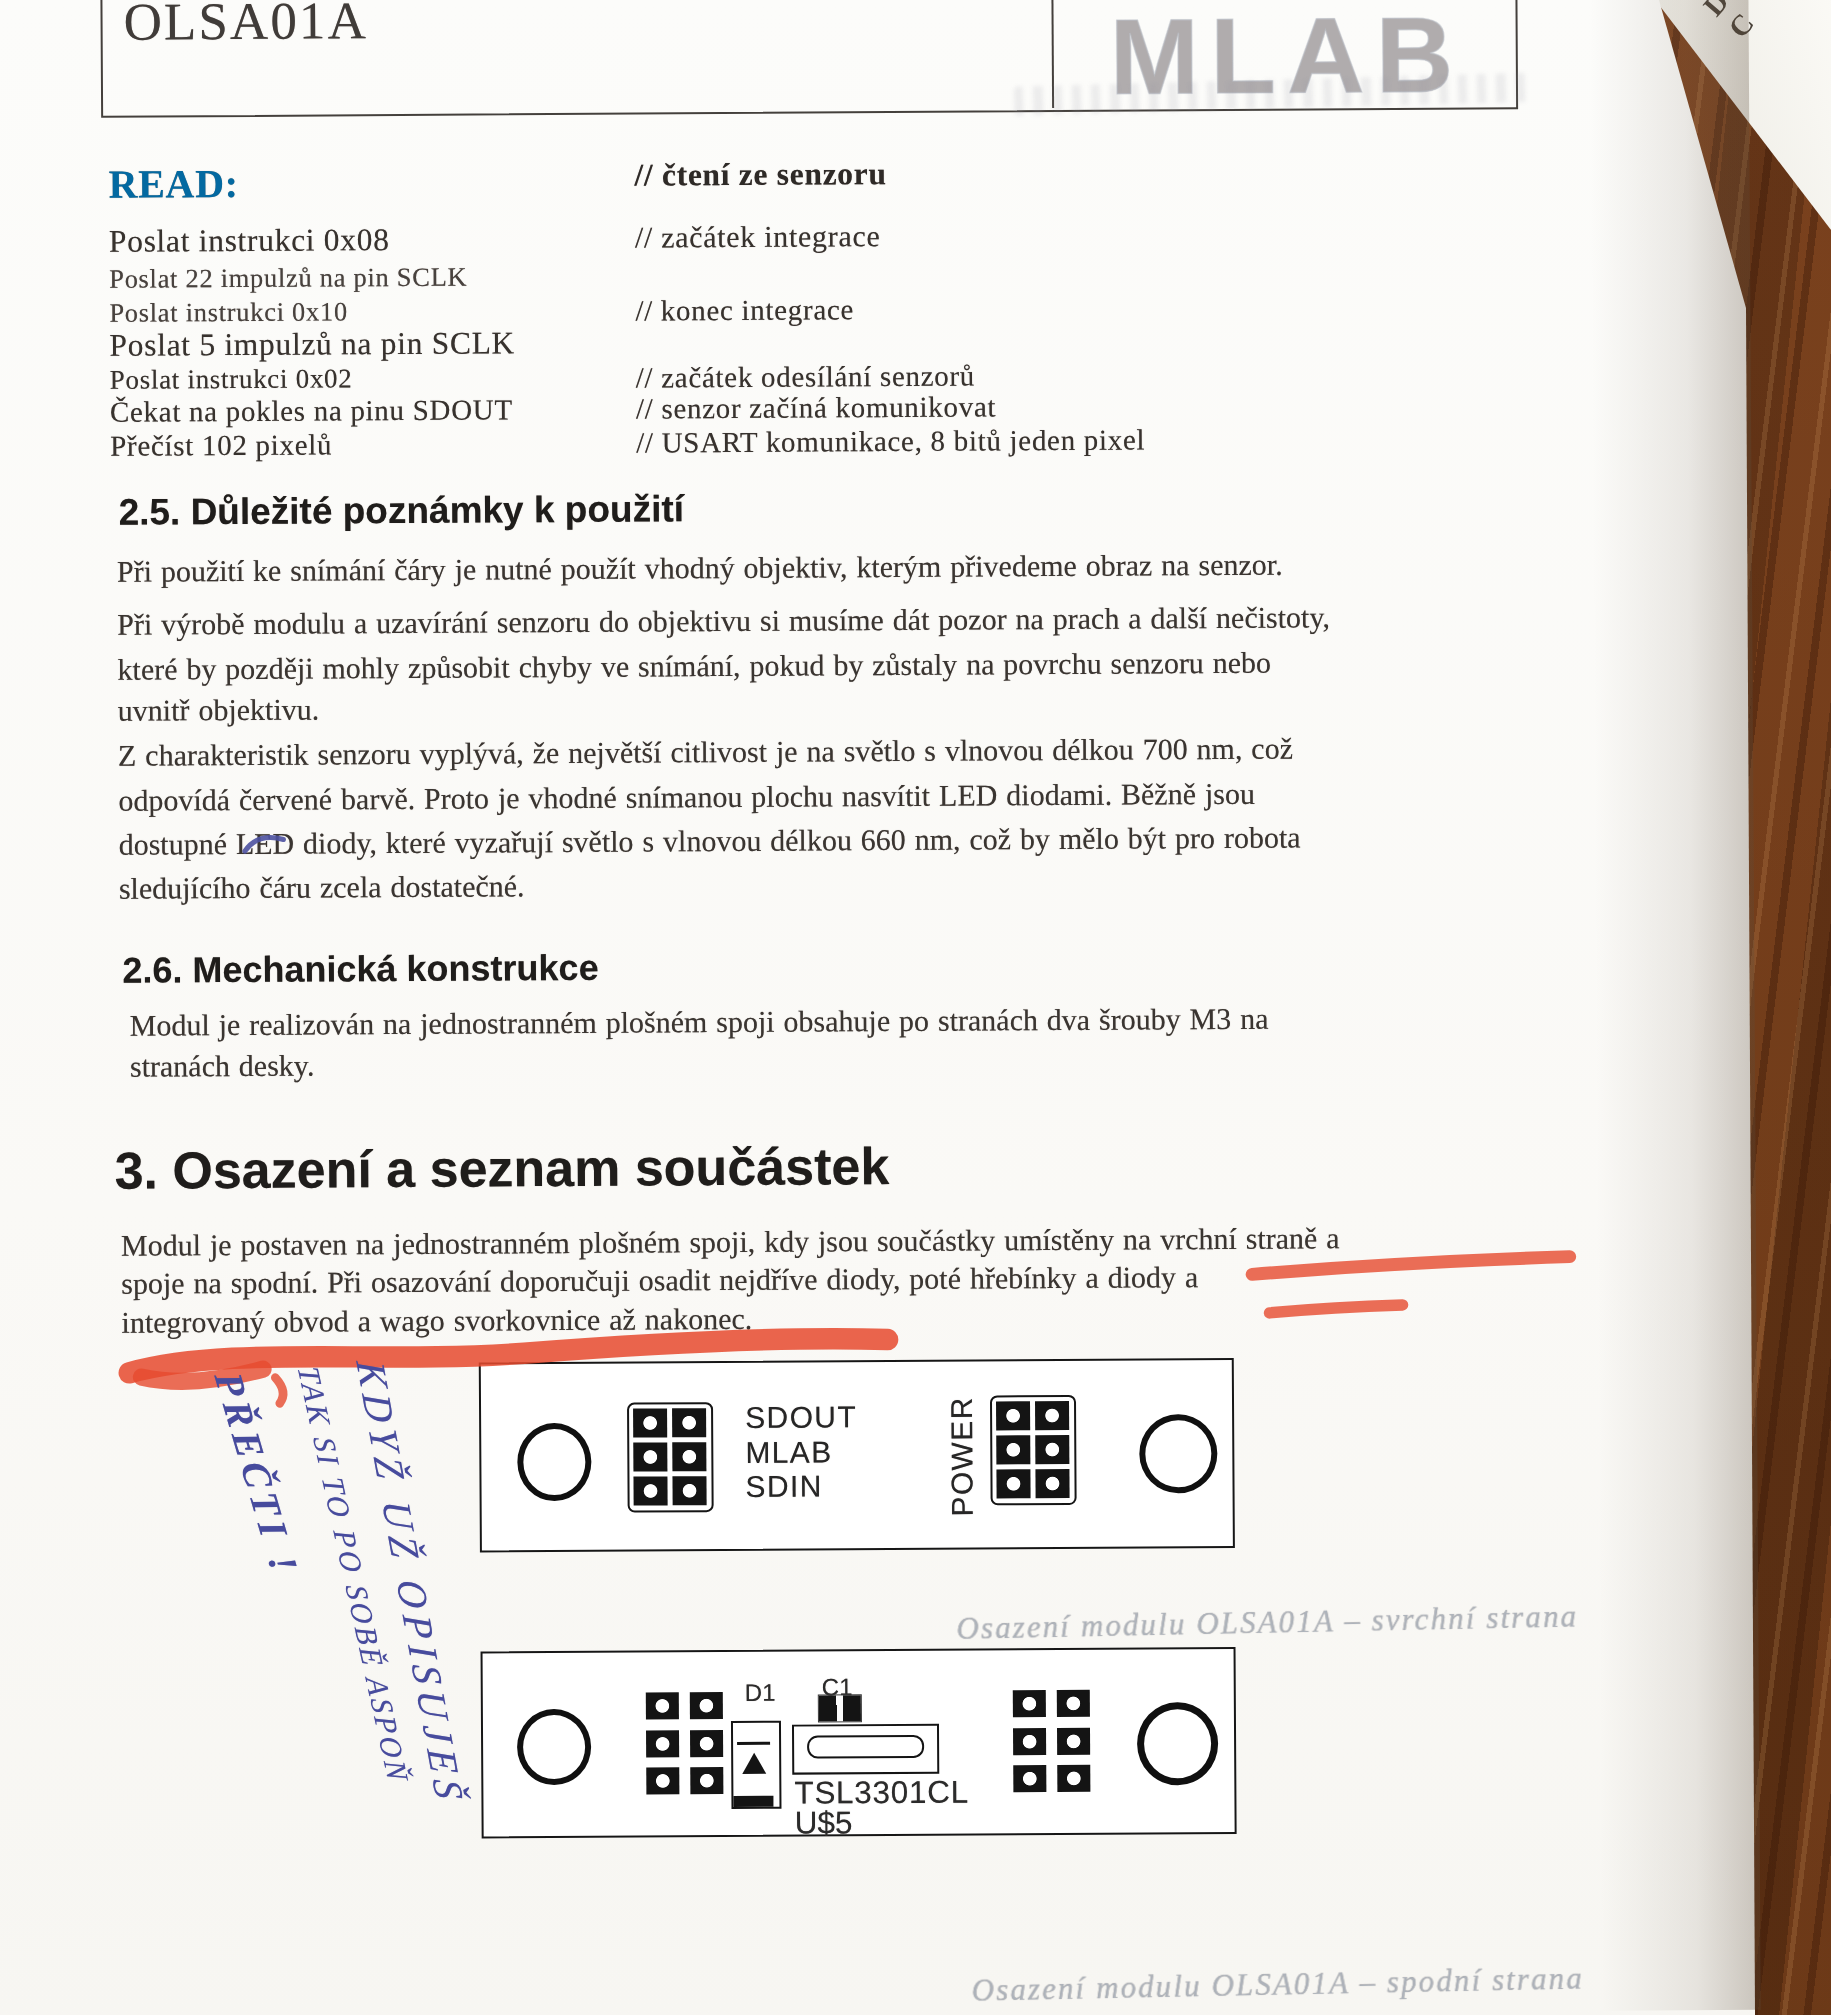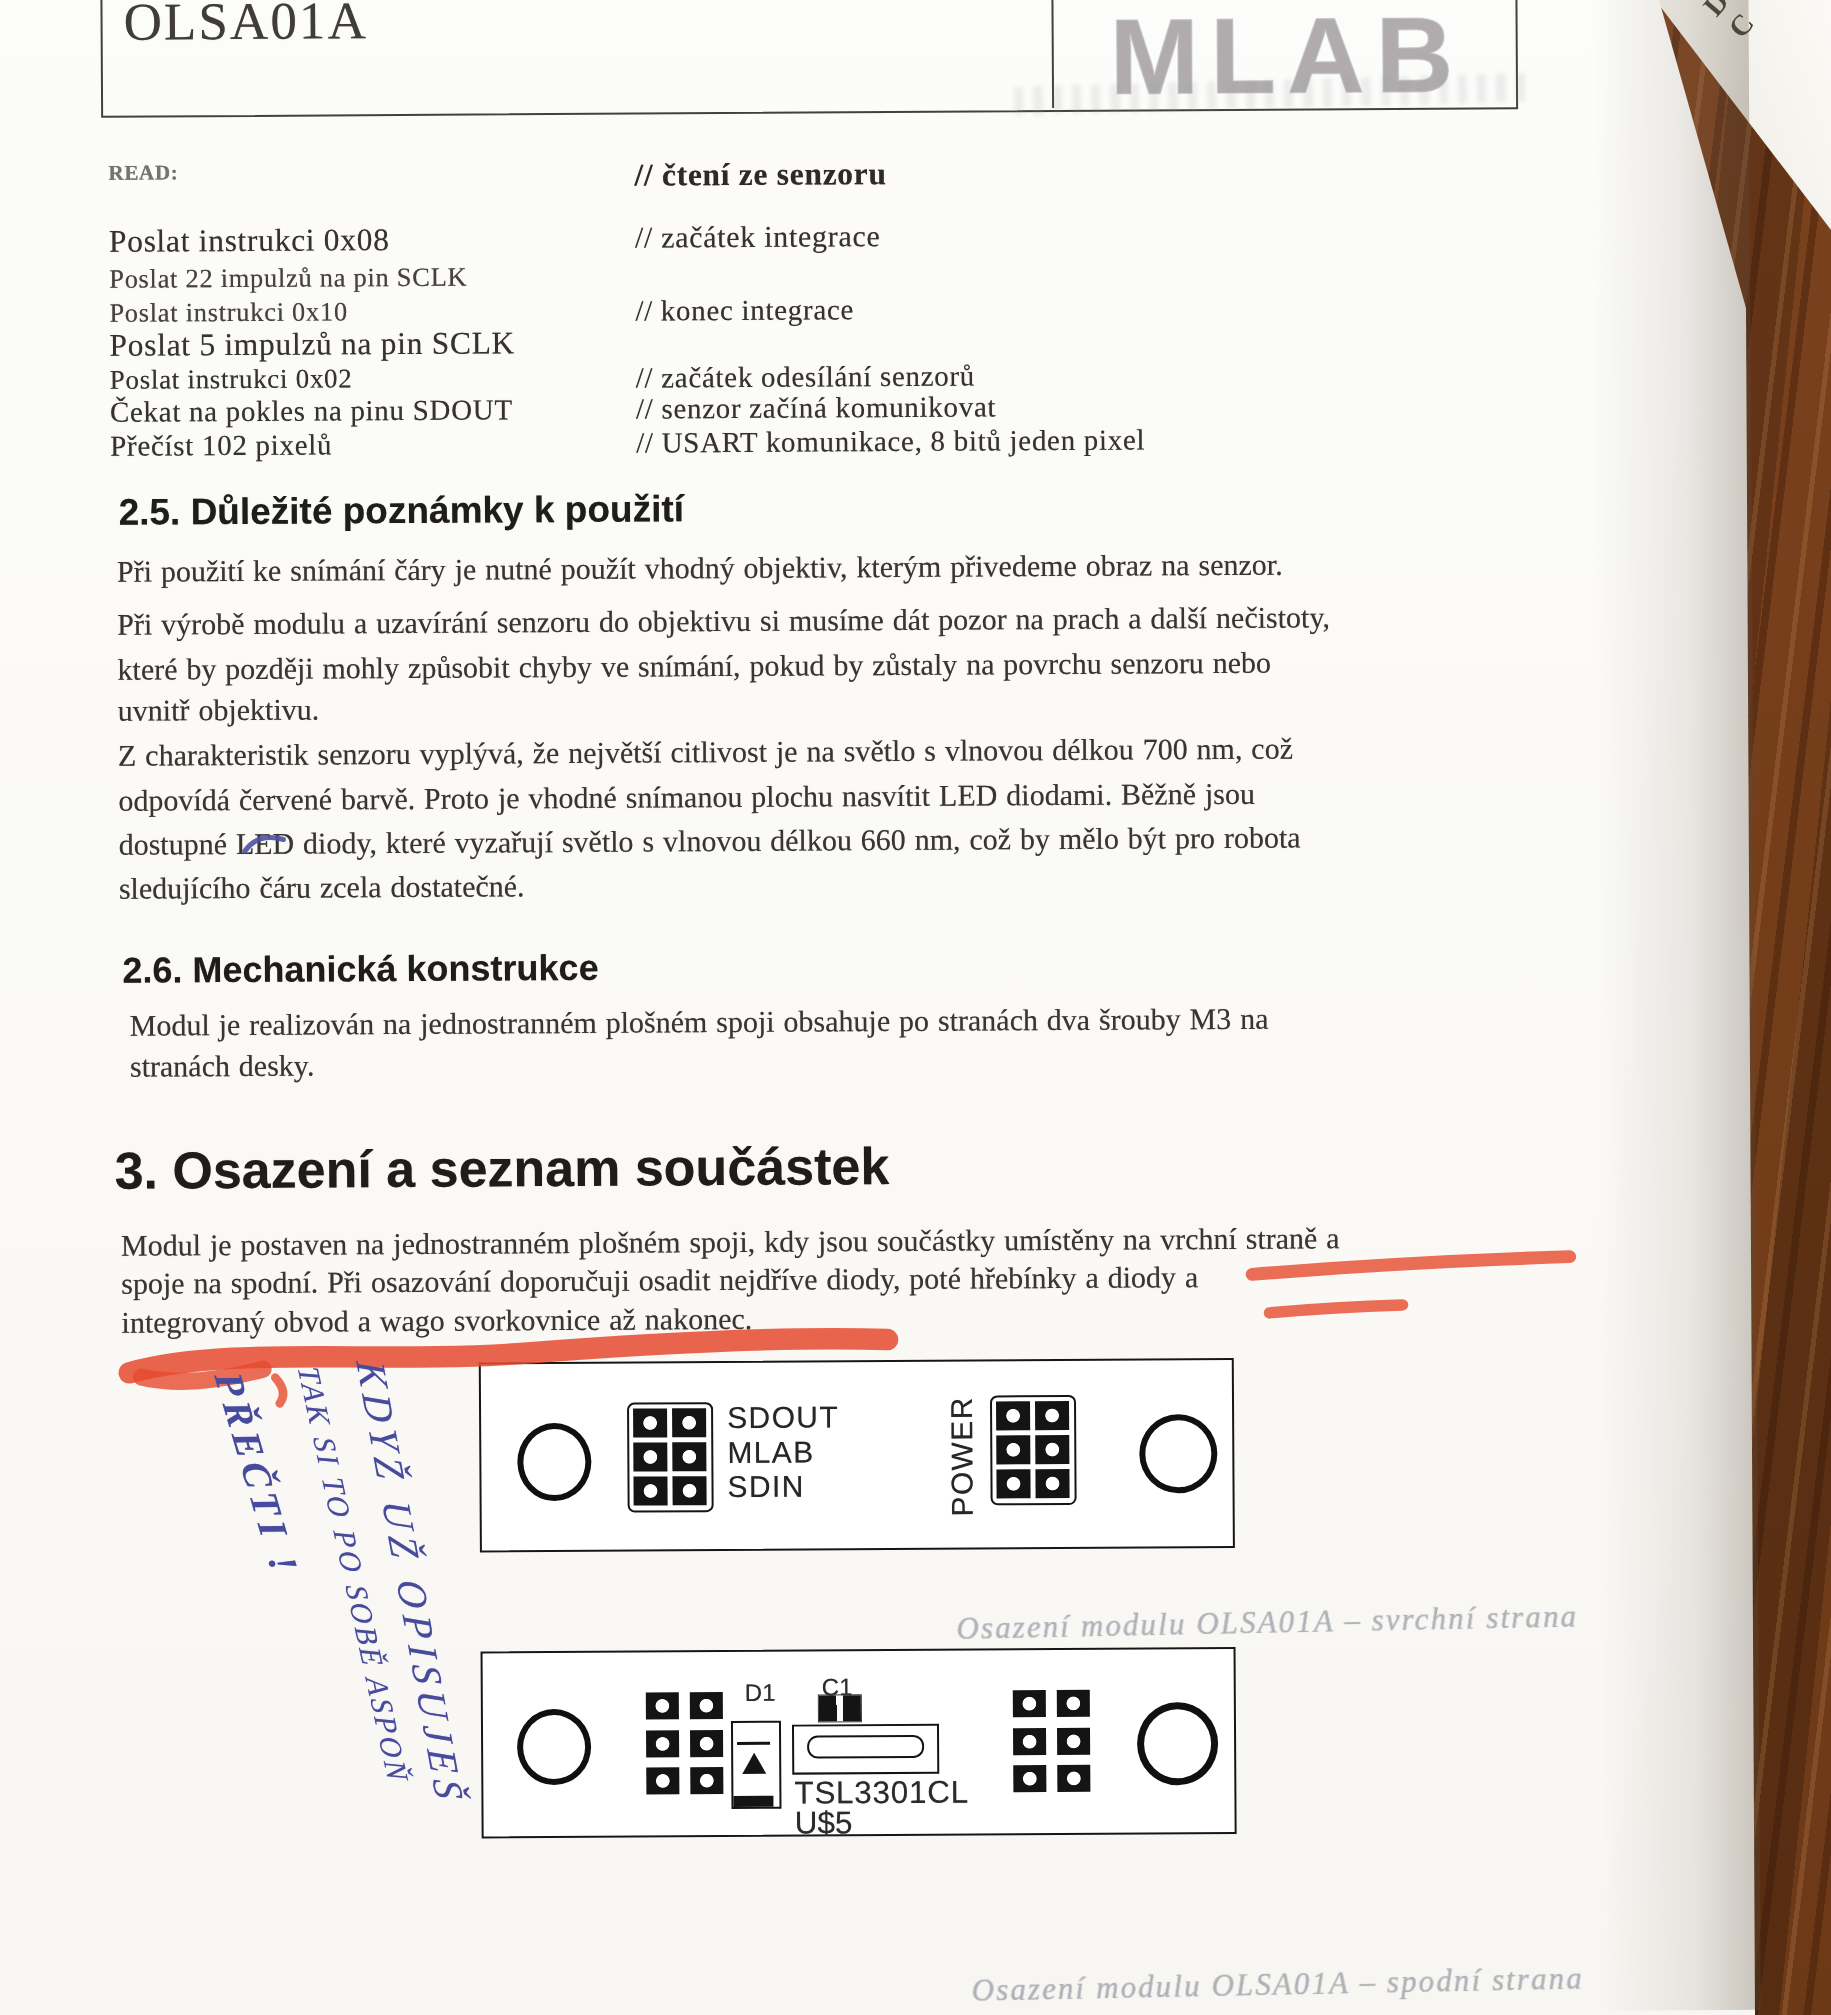--- a/index.html
+++ b/index.html
@@ -56,21 +56,21 @@
   }
   .smudge{
     left:1020px;top:82px;width:519px;height:29px;border-radius:4.3px;
     transform:rotate(-1.2deg);
     background:repeating-linear-gradient(90deg, rgba(150,150,162,.22) 0 9.3px, rgba(0,0,0,0) 9.3px 19.3px);
     filter:blur(2.1px);opacity:.7;
   }
   
   .cmd{left:114px;white-space:nowrap;letter-spacing:0.7px;}
   .cmt{left:640px;white-space:nowrap;letter-spacing:0.7px;}
-  .r0{top:156px;font-size:21px;font-weight:bold;color:#737373;}
+  .r0{top:156px;font-size:40px;font-weight:bold;color:#0369a1;}
   .r1{top:219px;font-size:31.5px;}
   .r2{top:259px;font-size:26.5px;color:#48423e;}
   .r3{top:293px;font-size:26.5px;color:#48423e;}
   .r4{top:323px;font-size:31.5px;}
   .r5{top:360px;font-size:27px;}
   .r6{top:391px;font-size:29px;}
   .r7{top:425px;font-size:29px;}
   .c0{top:156px;font-size:31.5px;font-weight:bold;color:#2e2a27;}
   .c1r{top:219px;font-size:30px;}
   .c3r{top:293px;font-size:29px;}
@@ -122,21 +122,21 @@
   }
   .conn .pad, .pads2 .pad{
     background:radial-gradient(circle at 50% 50%, #ffffff 0 6.4px, #141414 7.2px);
   }
   .bt-conn-sig{left:146px;top:39px;}
   .bt-conn-pwr{left:509px;top:34px;}
   .pinlabels{
     position:absolute;left:246px;top:40px;display:flex;flex-direction:column;gap:5.7px;
     font-family:"Liberation Sans",sans-serif;font-size:30px;color:#262626;letter-spacing:1.4px;
   }
-  .pinlabels div{height:29px;line-height:29px;}
+  .pinlabels div{height:29px;line-height:29px;margin-left:18px;}
   .power-label{
     position:absolute;left:464px;top:33px;height:122px;
     writing-mode:vertical-rl;transform:rotate(180deg);
     font-family:"Liberation Sans",sans-serif;font-size:30px;color:#262626;letter-spacing:1.4px;
   }
   .pads2{
     position:absolute;display:grid;grid-template-columns:repeat(2,33px);grid-auto-rows:27px;
     column-gap:11.4px;row-gap:10.7px;
   }
   .bb-pads-l{left:163px;top:40px;}

